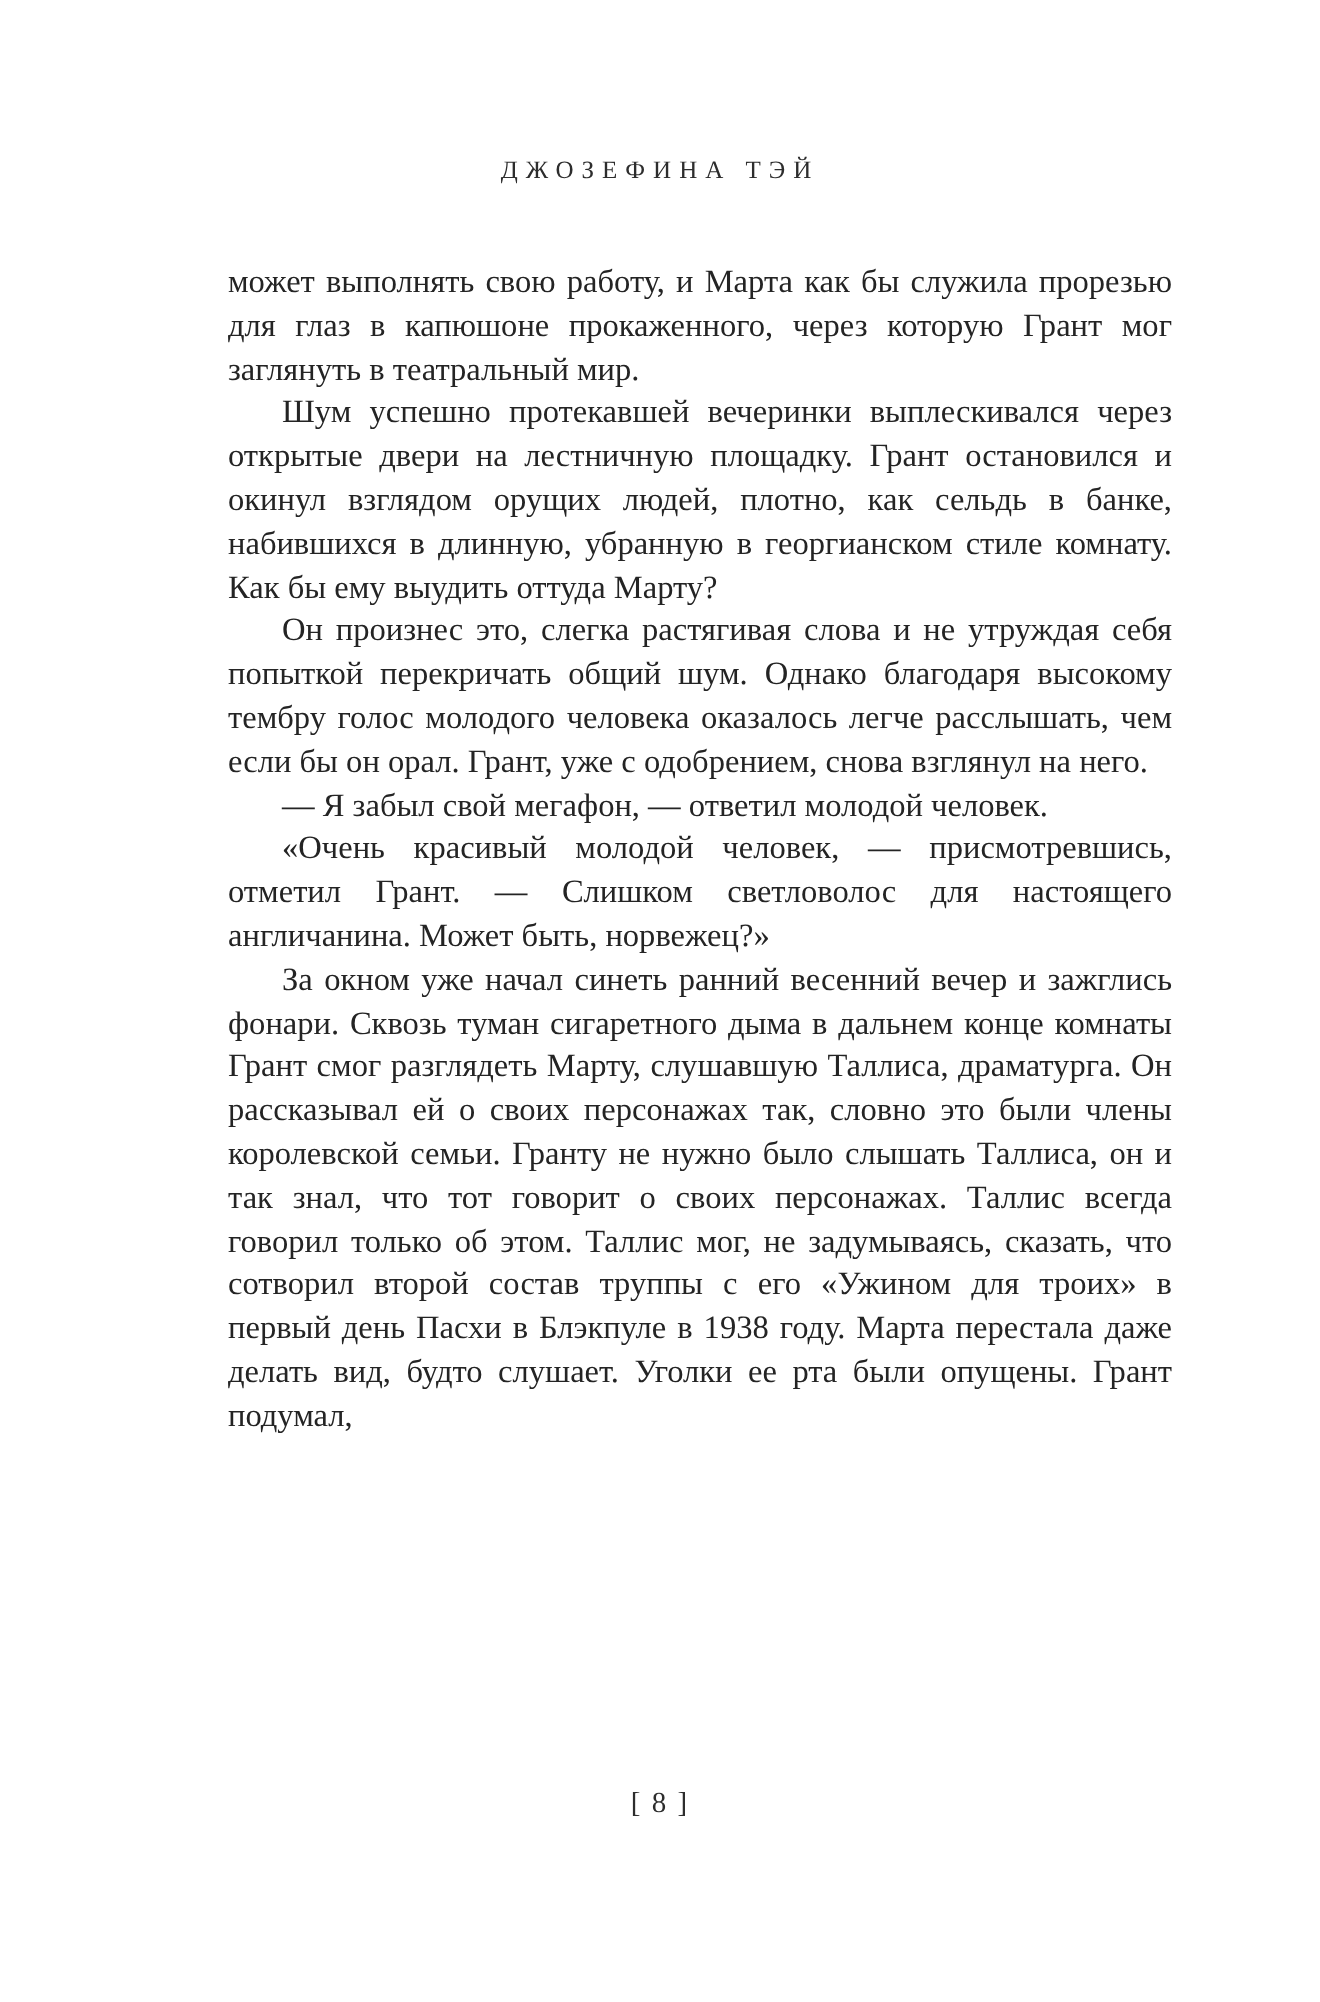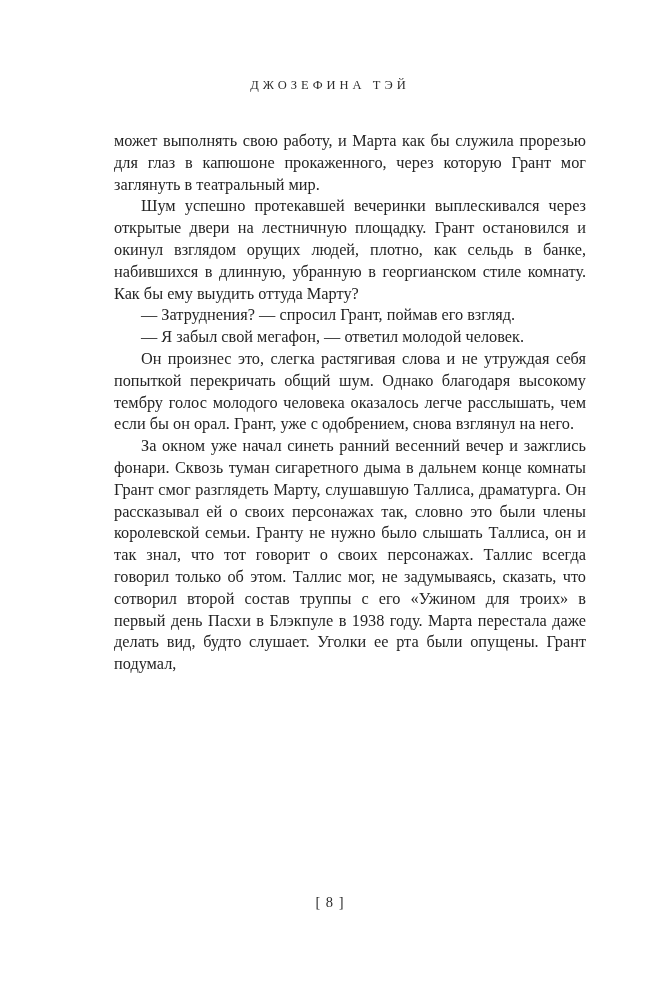--- a/index.html
+++ b/index.html
@@ -58,21 +58,21 @@
 </head>
 <body>
 
 <div class="page">
 
   <div class="running-head">ДЖОЗЕФИНА ТЭЙ</div>
 
   <div class="text-block">
     <p class="noindent">может выполнять свою работу, и Марта как бы служила прорезью для глаз в капюшоне прокаженного, через которую Грант мог заглянуть в театральный мир.</p>
     <p>Шум успешно протекавшей вечеринки выплескивался через открытые двери на лестничную площадку. Грант остановился и окинул взглядом орущих людей, плотно, как сельдь в банке, набившихся в длинную, убранную в георгианском стиле комнату. Как бы ему выудить оттуда Марту?</p>
-    <p>— Затруднения? — спросил Грант, поймав его взгляд.</p>
+    <p>Он произнес это, слегка растягивая слова и не утруждая себя попыткой перекричать общий шум. Однако благодаря высокому тембру голос молодого человека оказалось легче расслышать, чем если бы он орал. Грант, уже с одобрением, снова взглянул на него.</p>
     <p>— Я забыл свой мегафон, — ответил молодой человек.</p>
-    <p>Он произнес это, слегка растягивая слова и не утруждая себя попыткой перекричать общий шум. Однако благодаря высокому тембру голос молодого человека оказалось легче расслышать, чем если бы он орал. Грант, уже с одобрением, снова взглянул на него.</p>
+    <p>«Очень красивый молодой человек, — присмотревшись, отметил Грант. — Слишком светловолос для настоящего англичанина. Может быть, норвежец?»</p>
     <p>За окном уже начал синеть ранний весенний вечер и зажглись фонари. Сквозь туман сигаретного дыма в дальнем конце комнаты Грант смог разглядеть Марту, слушавшую Таллиса, драматурга. Он рассказывал ей о своих персонажах так, словно это были члены королевской семьи. Гранту не нужно было слышать Таллиса, он и так знал, что тот говорит о своих персонажах. Таллис всегда говорил только об этом. Таллис мог, не задумываясь, сказать, что сотворил второй состав труппы с его «Ужином для троих» в первый день Пасхи в Блэкпуле в 1938 году. Марта перестала даже делать вид, будто слушает. Уголки ее рта были опущены. Грант подумал,</p>
   </div>
 
   <div class="folio">[ 8 ]</div>
 
 </div>
 
 </body></html>

